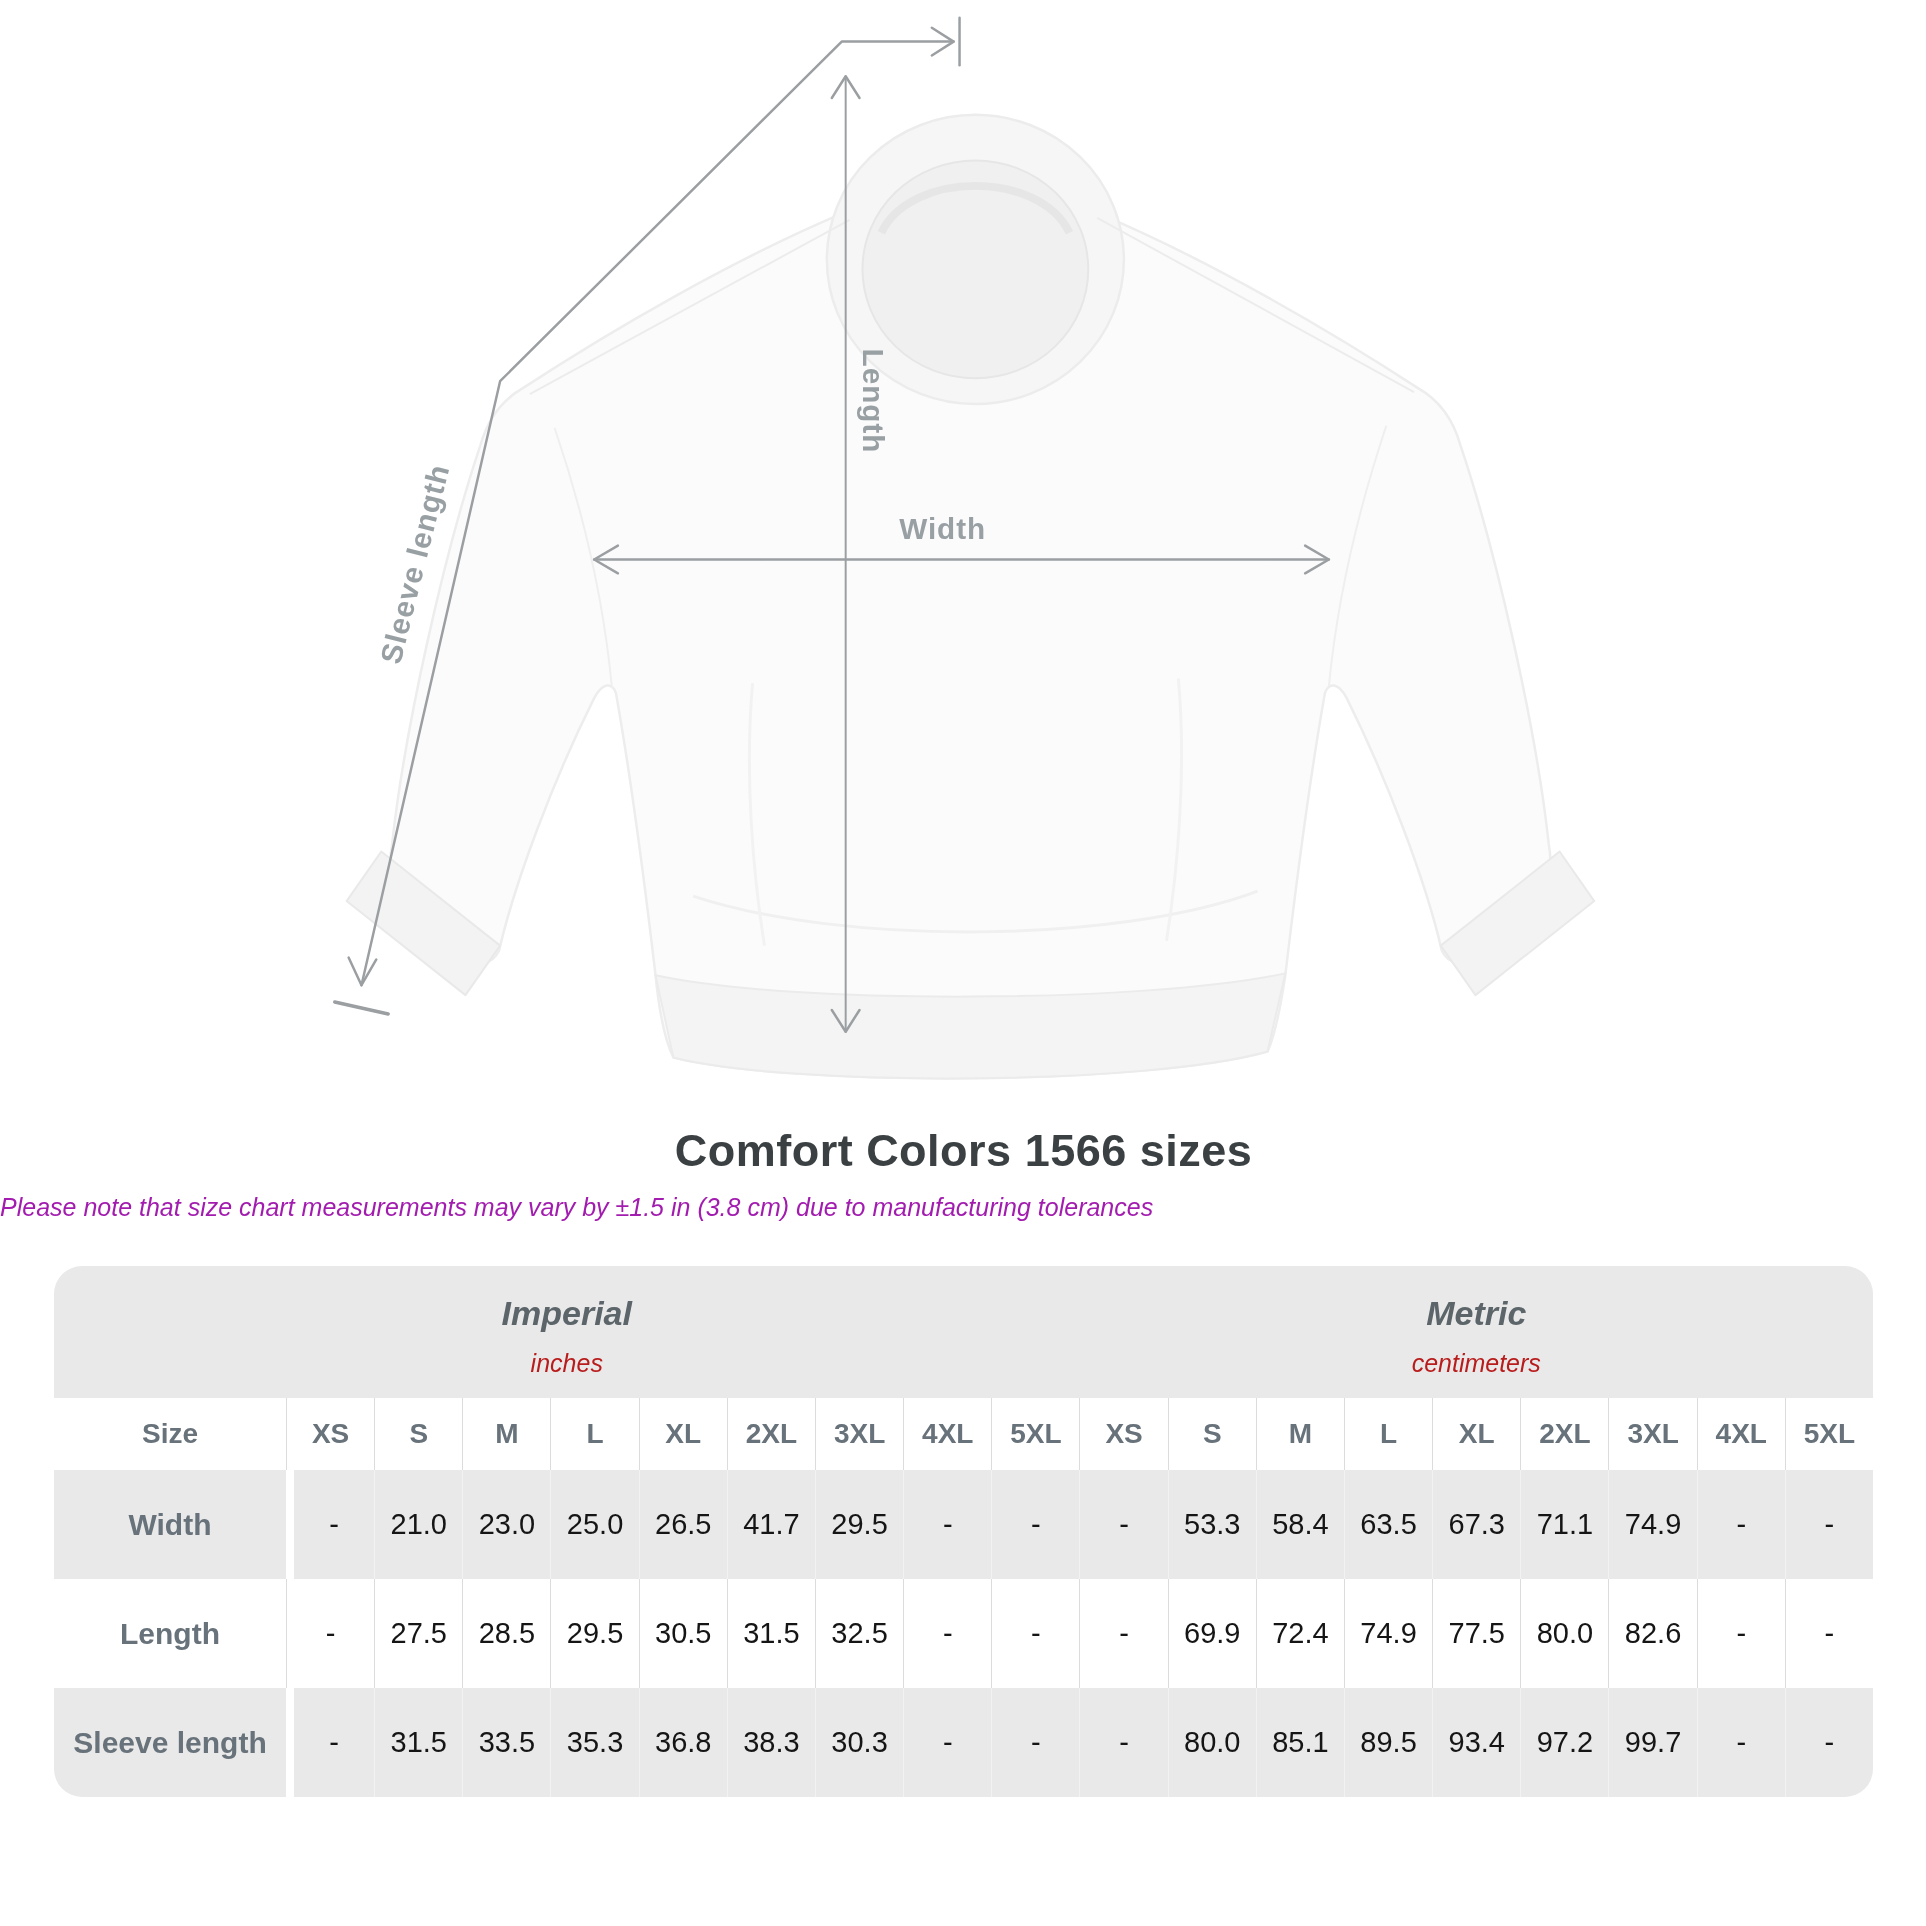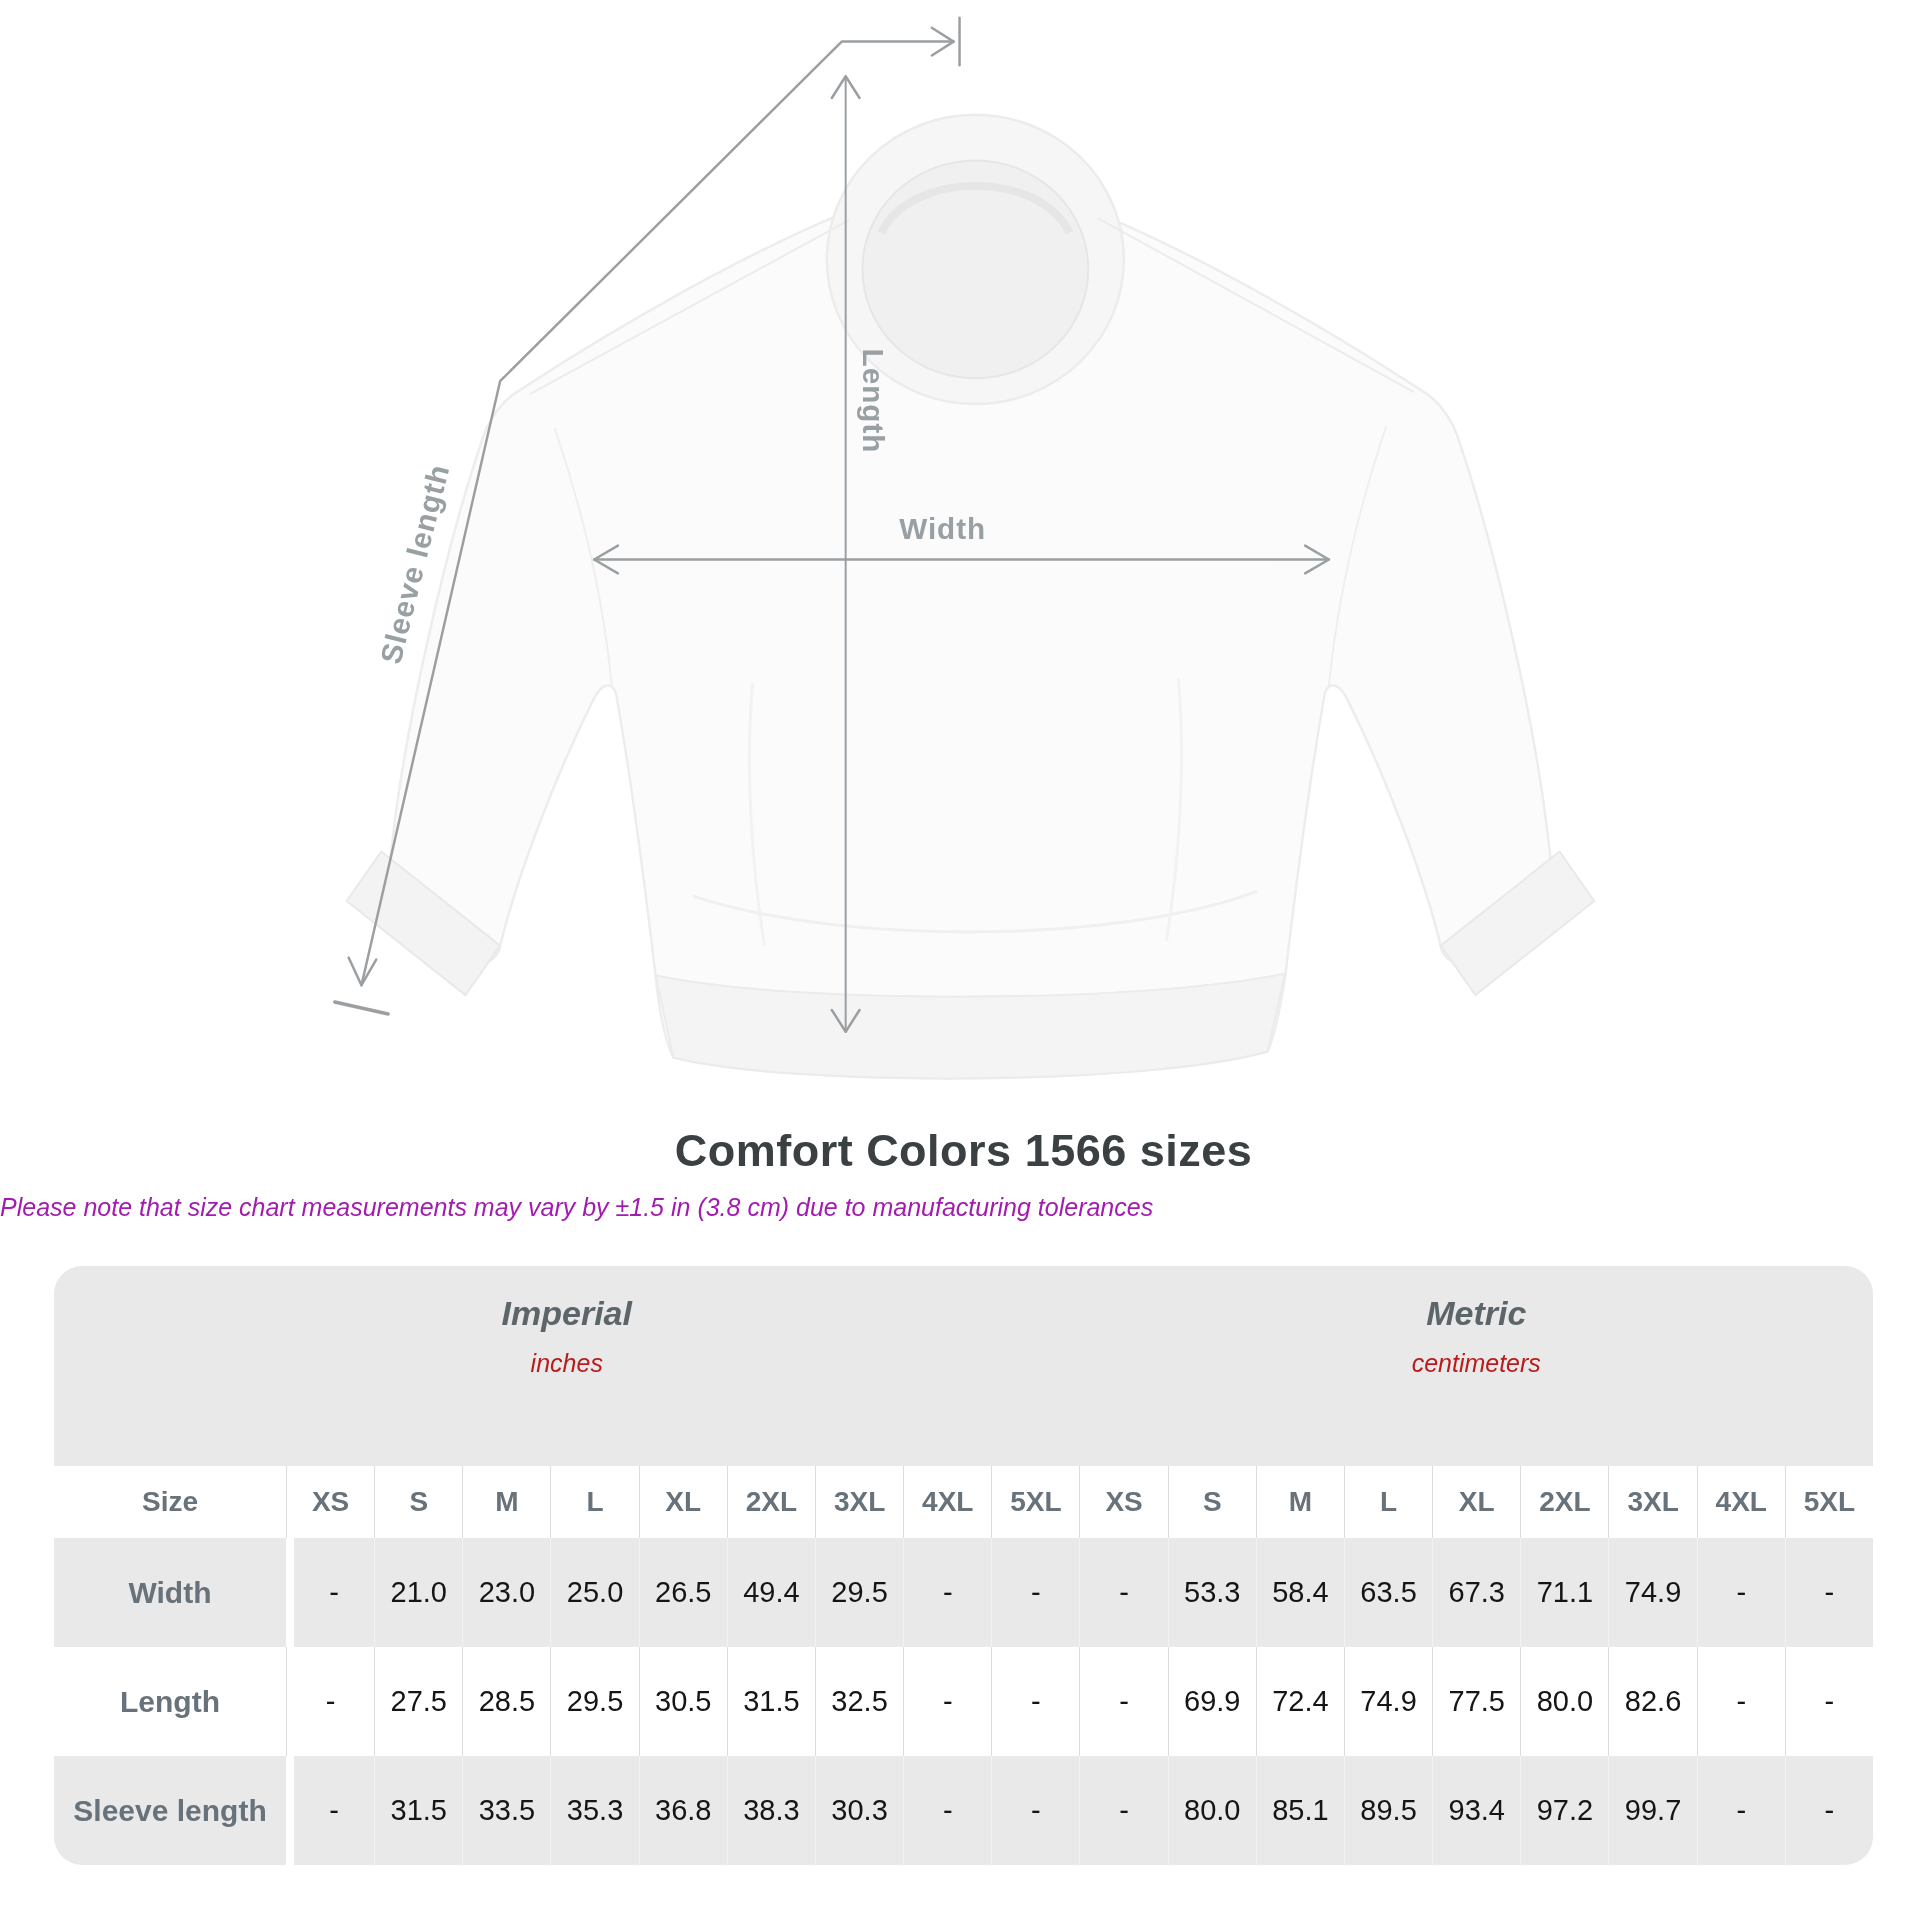--- a/index.html
+++ b/index.html
@@ -5,21 +5,21 @@
   html,body{margin:0;padding:0;background:#ffffff;}
   body{width:1927px;height:1927px;overflow:hidden;font-family:"Liberation Sans",sans-serif;}
 
   .figure{position:relative;width:1927px;height:1109px;}
   .figure svg{display:block;}
 
   .page-title{margin:16px 0 0;text-align:center;font-size:45px;font-weight:bold;color:#3b4043;letter-spacing:0.5px;}
   .page-subtitle{margin:16px 0 0;text-align:left;font-size:25px;font-style:italic;color:#a21caf;}
 
   .size-table{margin:44px 54px 0;}
-  .band{display:grid;grid-template-columns:232px repeat(18,1fr);background:#e9e9e9;border-radius:28px 28px 0 0;height:200px;}
+  .band{display:grid;grid-template-columns:232px repeat(18,1fr);background:#e9e9e9;border-radius:28px 28px 0 0;height:132px;}
   .band-group{display:flex;flex-direction:column;align-items:center;padding-top:28px;gap:16px;}
   .band-group.g0{grid-column:1/11;}
   .band-group.g1{grid-column:11/20;}
   .band-name{font-size:34px;font-weight:bold;font-style:italic;color:#5c6569;}
   .band-unit{font-size:25px;font-style:italic;color:#b91c1c;}
 
   .trow{display:grid;grid-template-columns:232px repeat(18,1fr);height:109px;background:#ffffff;}
   .trow.header{height:72px;}
   .trow.gray{background:#e9e9e9;}
   .trow.last{border-radius:0 0 28px 28px;overflow:hidden;}
@@ -137,21 +137,21 @@
         <div class="cell data head">4XL</div>
         <div class="cell data head">5XL</div>
       </div>
       <div class="trow gray">
         <div class="cell rowlabel">Width</div>
         <div class="cell data first">-</div>
         <div class="cell data">21.0</div>
         <div class="cell data">23.0</div>
         <div class="cell data">25.0</div>
         <div class="cell data">26.5</div>
-        <div class="cell data">49.4</div>
+        <div class="cell data">41.7</div>
         <div class="cell data">29.5</div>
         <div class="cell data">-</div>
         <div class="cell data">-</div>
         <div class="cell data">-</div>
         <div class="cell data">53.3</div>
         <div class="cell data">58.4</div>
         <div class="cell data">63.5</div>
         <div class="cell data">67.3</div>
         <div class="cell data">71.1</div>
         <div class="cell data">74.9</div>

